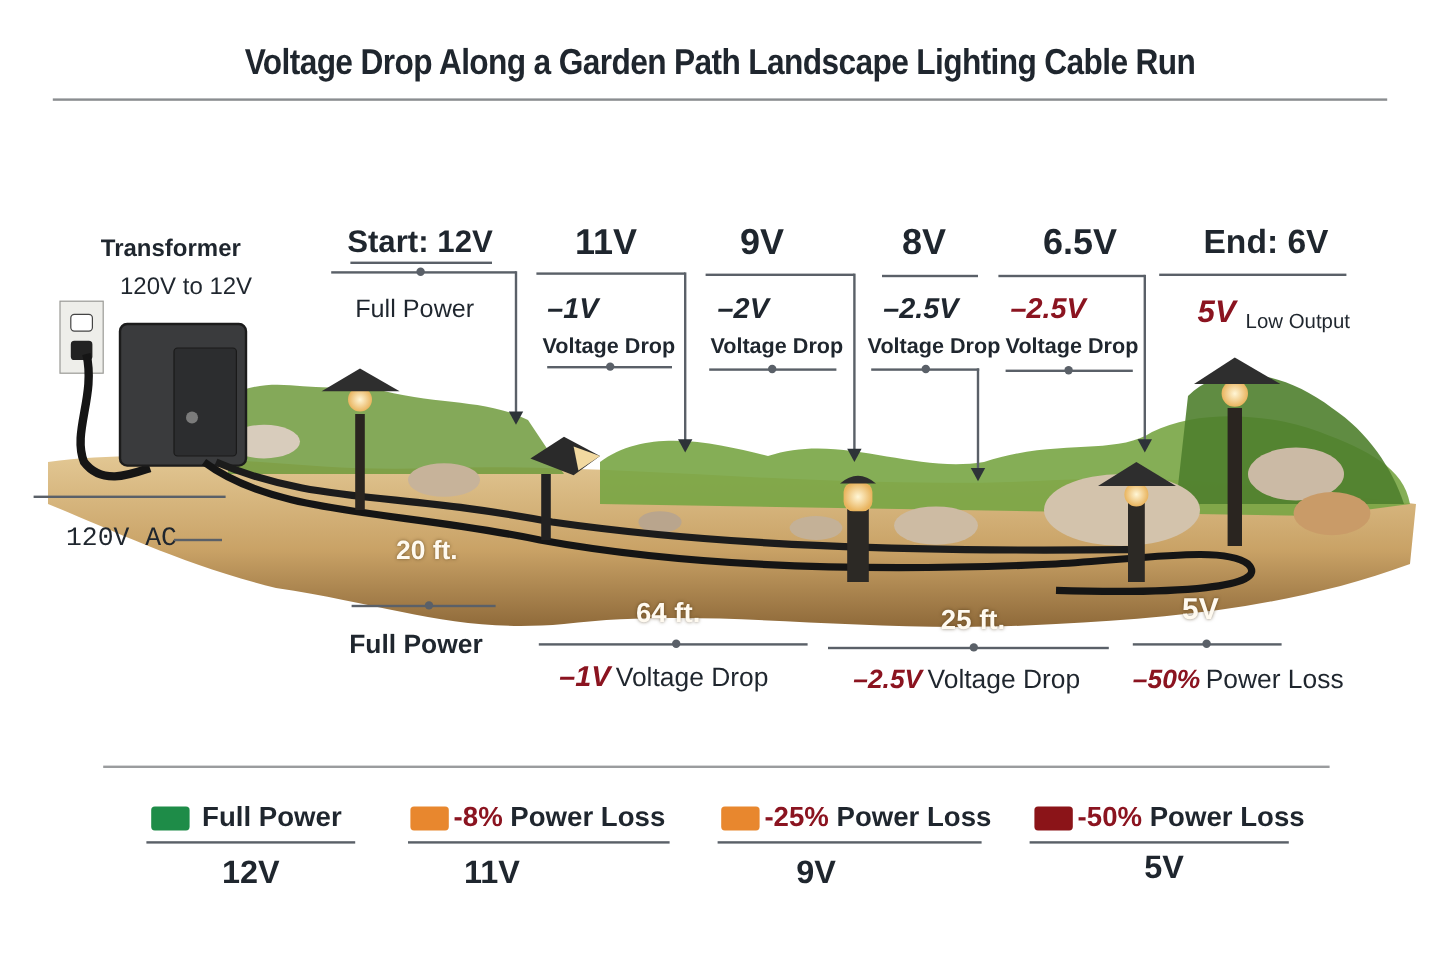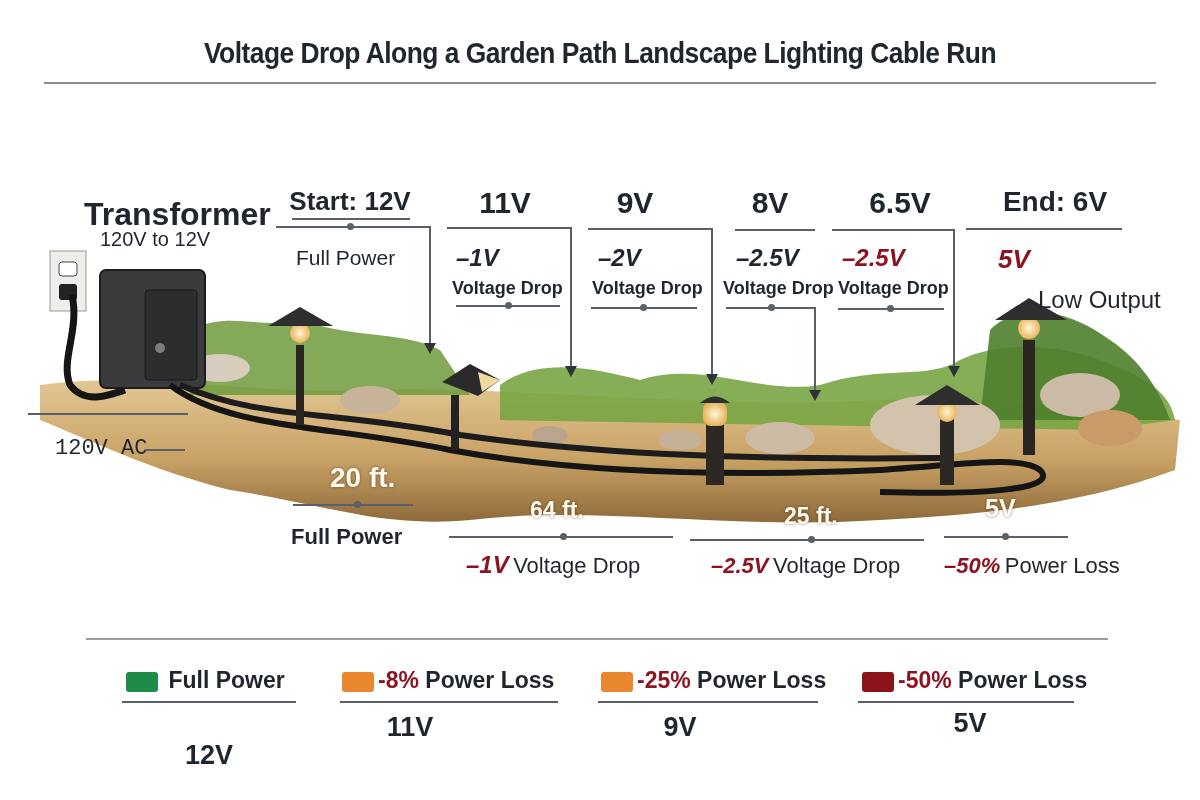--- a/index.html
+++ b/index.html
@@ -84,21 +84,21 @@
 
   <rect x="940" y="415" width="14" height="70" fill="#2c2925"></rect>
   <circle cx="947" cy="412" r="10" fill="url(#glow)"></circle>
   <path d="M915,405 L947,385 L980,405 Z" fill="#2e2e2e"></path>
 
   <rect x="1023" y="340" width="12" height="115" fill="#2a2520"></rect>
   <circle cx="1029" cy="328" r="11" fill="url(#glow)"></circle>
   <path d="M995,320 L1029,298 L1067,320 Z" fill="#2e2e2e"></path>
 </svg>
 
-<div class="abs lbl" style="left:84px; top:196px; font-size:32px;">Transformer</div>
+<div class="abs lbl" style="left:84px; top:196px; font-size:20px;">Transformer</div>
 <div class="abs txt" style="left:100px; top:228px; font-size:20px;">120V to 12V</div>
 <div class="abs hline" style="left:28px; top:413px; width:160px;"></div>
 <div class="abs txt" style="left:55px; top:436px; font-size:22px;font-family:Liberation Mono, monospace;">120V AC</div>
 <div class="abs hline" style="left:145px; top:449px; width:40px;"></div>
 
 <div class="abs big" style="left:286px; top:186px; width:128px; font-size:26px;">Start: 12V</div>
 <div class="abs hline" style="left:292px; top:218px; width:118px;"></div>
 <div class="abs hline" style="left:276px; top:226px; width:154px;"></div>
 <div class="abs dot" style="left:347px; top:223px;"></div>
 <div class="abs vline" style="left:429px; top:226px; height:118px;"></div>
@@ -137,23 +137,23 @@
 <div class="abs vline" style="left:953px; top:229px; height:138px;"></div>
 <div class="abs arrow" style="left:948px; top:366px;"></div>
 <div class="abs mid red" style="left:842px; top:244px;">–2.5V</div>
 <div class="abs lbl" style="left:838px; top:278px; font-size:18px;">Voltage Drop</div>
 <div class="abs hline" style="left:838px; top:308px; width:106px;"></div>
 <div class="abs dot" style="left:887px; top:305px;"></div>
 
 <div class="abs big" style="left:990px; top:186px; width:130px; font-size:28px;">End: 6V</div>
 <div class="abs hline" style="left:966px; top:228px; width:156px;"></div>
 <div class="abs mid red" style="left:998px; top:244px; font-size:26px;">5V</div>
-<div class="abs txt" style="left:1038px; top:258px; font-size:24px;margin-top:28px;">Low Output</div>
-
-<div class="abs white" style="left:330px; top:462px; font-size:28px;">20 ft.</div>
+<div class="abs txt" style="left:1038px; top:258px; font-size:17px;">Low Output</div>
+
+<div class="abs white" style="left:330px; top:446px; font-size:22px;">20 ft.</div>
 <div class="abs hline" style="left:293px; top:504px; width:120px;"></div>
 <div class="abs dot" style="left:354px; top:501px;"></div>
 <div class="abs lbl" style="left:291px; top:524px; font-size:22px;">Full Power</div>
 
 <div class="abs white" style="left:530px; top:497px; font-size:23px;">64 ft.</div>
 <div class="abs hline" style="left:449px; top:536px; width:224px;"></div>
 <div class="abs dot" style="left:560px; top:533px;"></div>
 <div class="abs" style="left:466px; top:551px; white-space:nowrap;">
   <span class="mid red" style="font-size:24px;">–1V</span>
   <span class="txt" style="font-size:22px;">Voltage Drop</span>
@@ -176,21 +176,21 @@
 </div>
 
 <div class="abs rule" style="left:86px; top:638px; width:1022px; background:#9a9c9e;"></div>
 
 <div class="abs leg-item" style="left:126px; top:667px;">
   <span class="legend-sw" style="background:#1e8c48;"></span>
   <span></span>
   <span>Full Power</span>
 </div>
 <div class="abs hline" style="left:122px; top:701px; width:174px;"></div>
-<div class="abs leg-val" style="left:122px; top:740px; width:174px;">12V</div>
+<div class="abs leg-val" style="left:122px; top:712px; width:174px;">12V</div>
 
 <div class="abs leg-item" style="left:342px; top:667px;">
   <span class="legend-sw" style="background:#e8872e;"></span><span class="red">-8%</span>
   <span>Power Loss</span>
 </div>
 <div class="abs hline" style="left:340px; top:701px; width:218px;"></div>
 <div class="abs leg-val" style="left:340px; top:712px; width:140px;">11V</div>
 
 <div class="abs leg-item" style="left:601px; top:667px;">
   <span class="legend-sw" style="background:#e8872e;"></span><span class="red">-25%</span>

